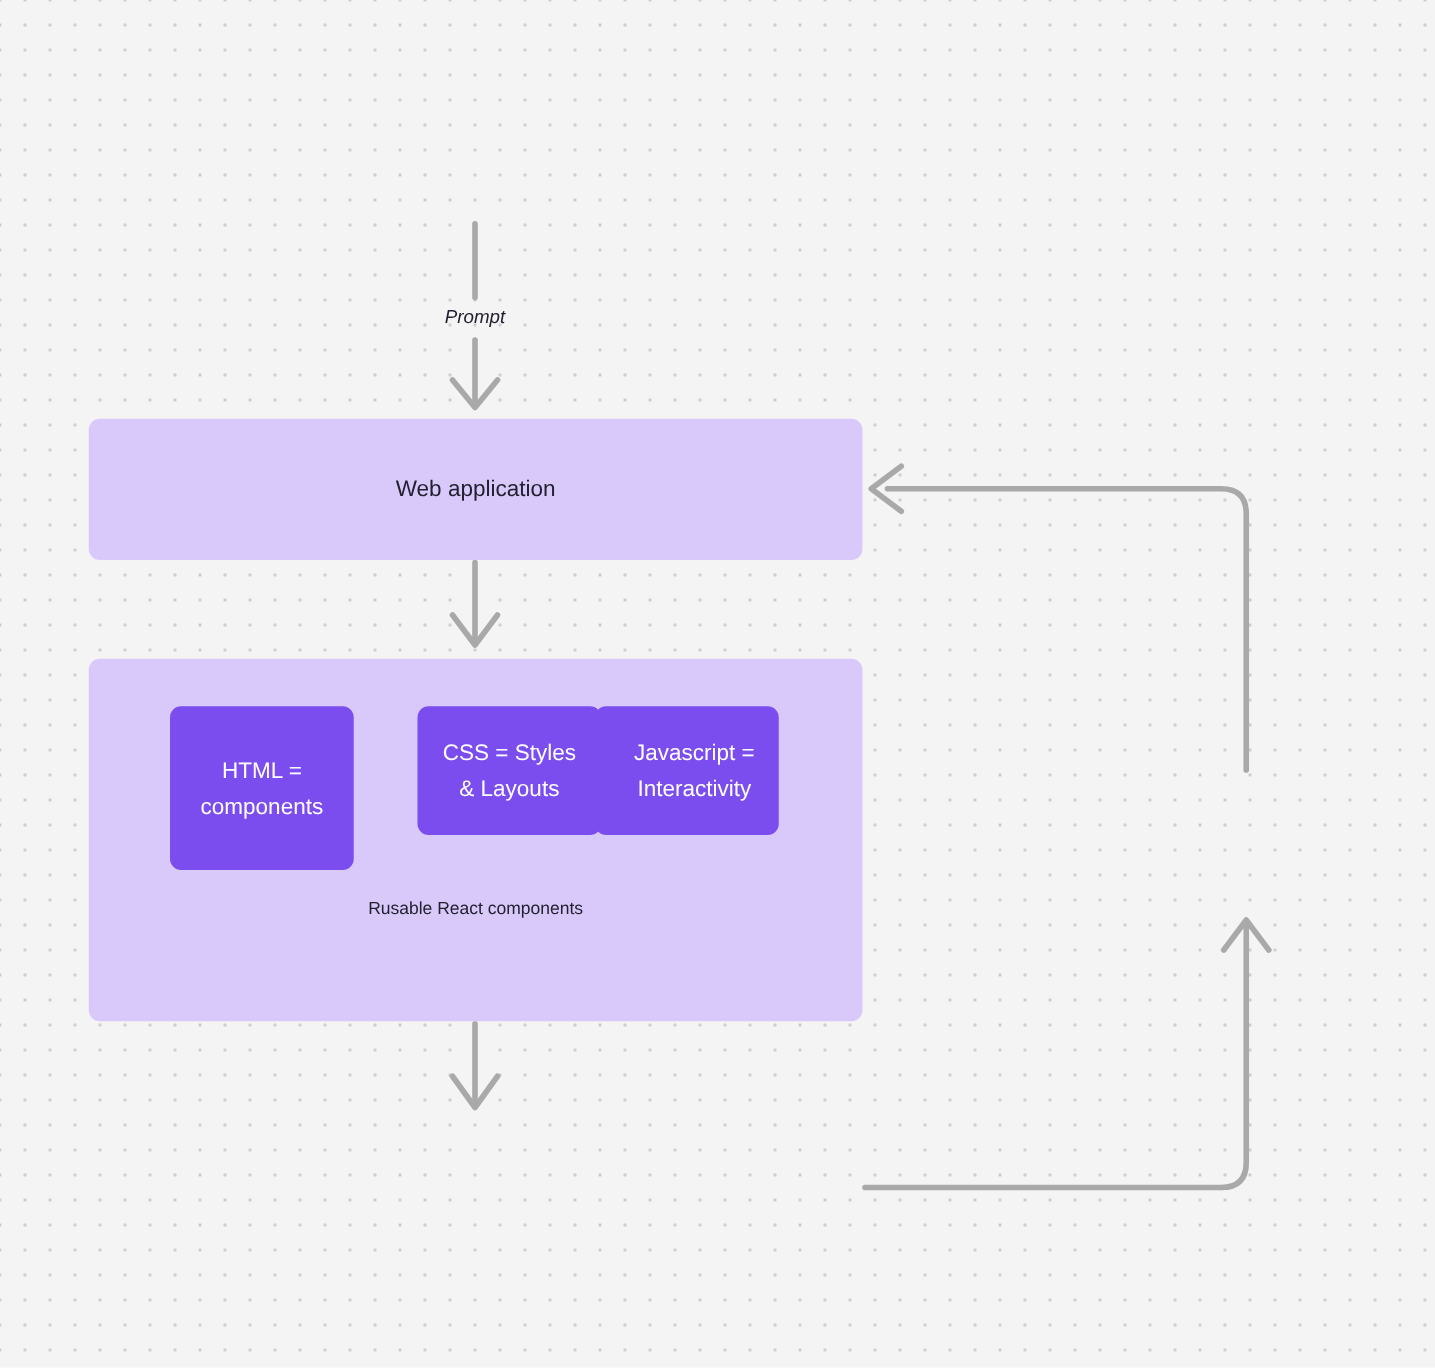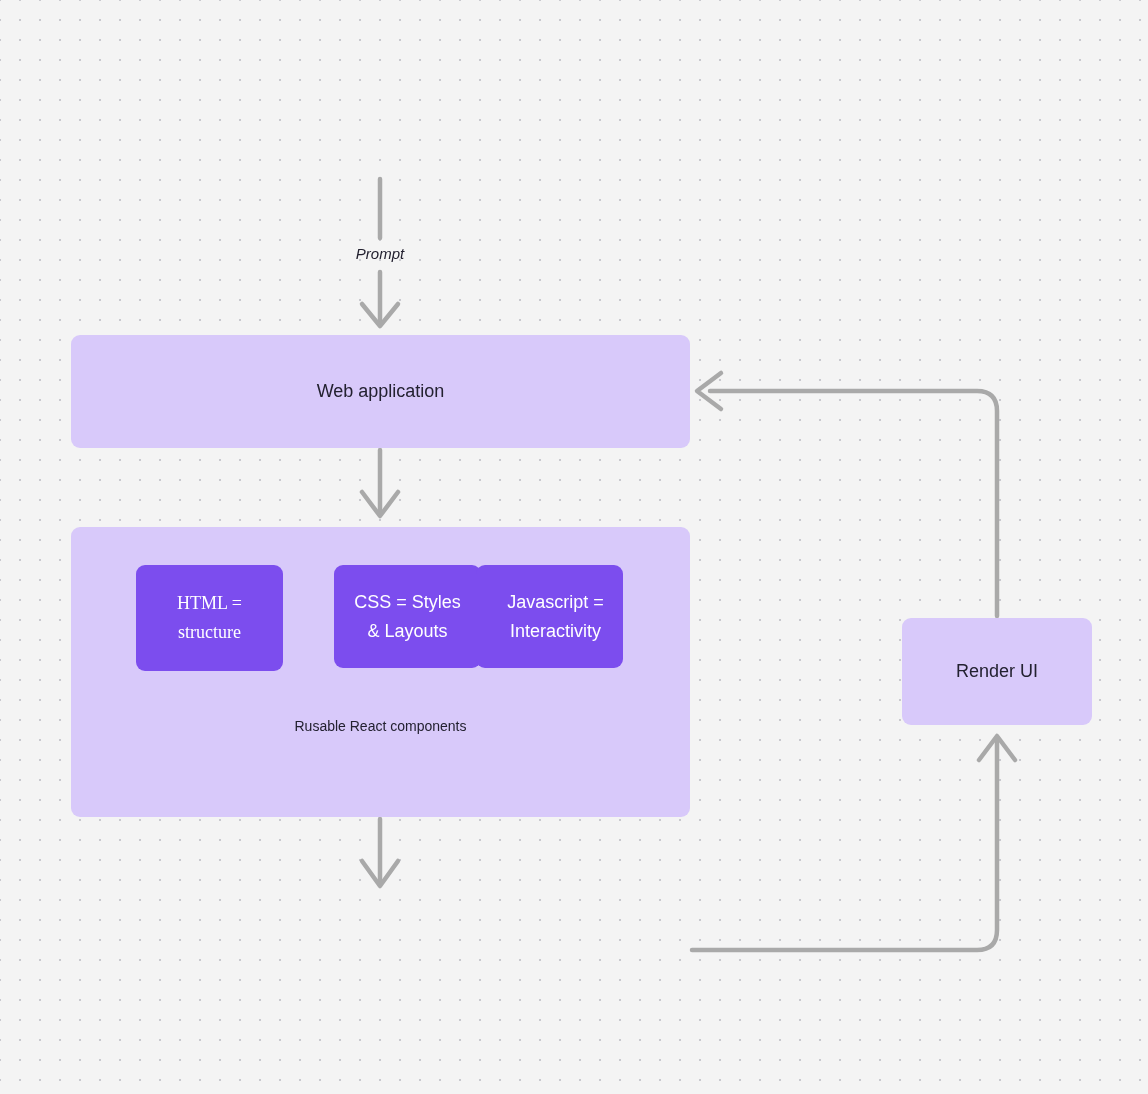--- a/index.html
+++ b/index.html
@@ -62,21 +62,21 @@
     border-radius: 9px;
     color: #ffffff;
     font-size: 18px;
     line-height: 1.6;
     display: flex;
     align-items: center;
     justify-content: center;
     text-align: center;
     padding: 0 8px;
   }
-  .chip-html { left: 65px;  top: 38px; width: 147px; height: 106px; font-family: Liberation Serif, serif; }
+  .chip-html { left: 65px;  top: 38px; width: 147px; height: 131px; }
   .chip-css  { left: 235px; top: 38px; width: 147px; height: 103px; margin-left: 28px; }
   .chip-js   { left: 405px; top: 38px; width: 147px; height: 103px; padding-left: 20px; }
 
   .components-caption {
     position: absolute;
     left: 0;
     top: 190px;
     width: 619px;
     text-align: center;
     font-size: 14px;
@@ -143,21 +143,21 @@
   <div class="node node-webapp">
     <span>Web application</span>
   </div>
 
   <div class="node node-components">
     <div class="components-inner">
 
       <div class="chip chip-html">
         <span>
           <span>HTML =</span><br>
-          <span>structure</span>
+          <span>components</span>
         </span>
       </div>
 
       <div class="chip chip-css">
         <span>
           <span>CSS = Styles</span><br>
           <span>&amp; Layouts</span>
         </span>
       </div>
 
@@ -166,17 +166,14 @@
           <span>Javascript =</span><br>
           <span>Interactivity</span>
         </span>
       </div>
 
       <div class="components-caption">Rusable React components</div>
     </div>
   </div>
 
 
-  <div class="node node-render">
-    <span>Render UI</span>
-  </div>
 
 </div>
 
 </body></html>

